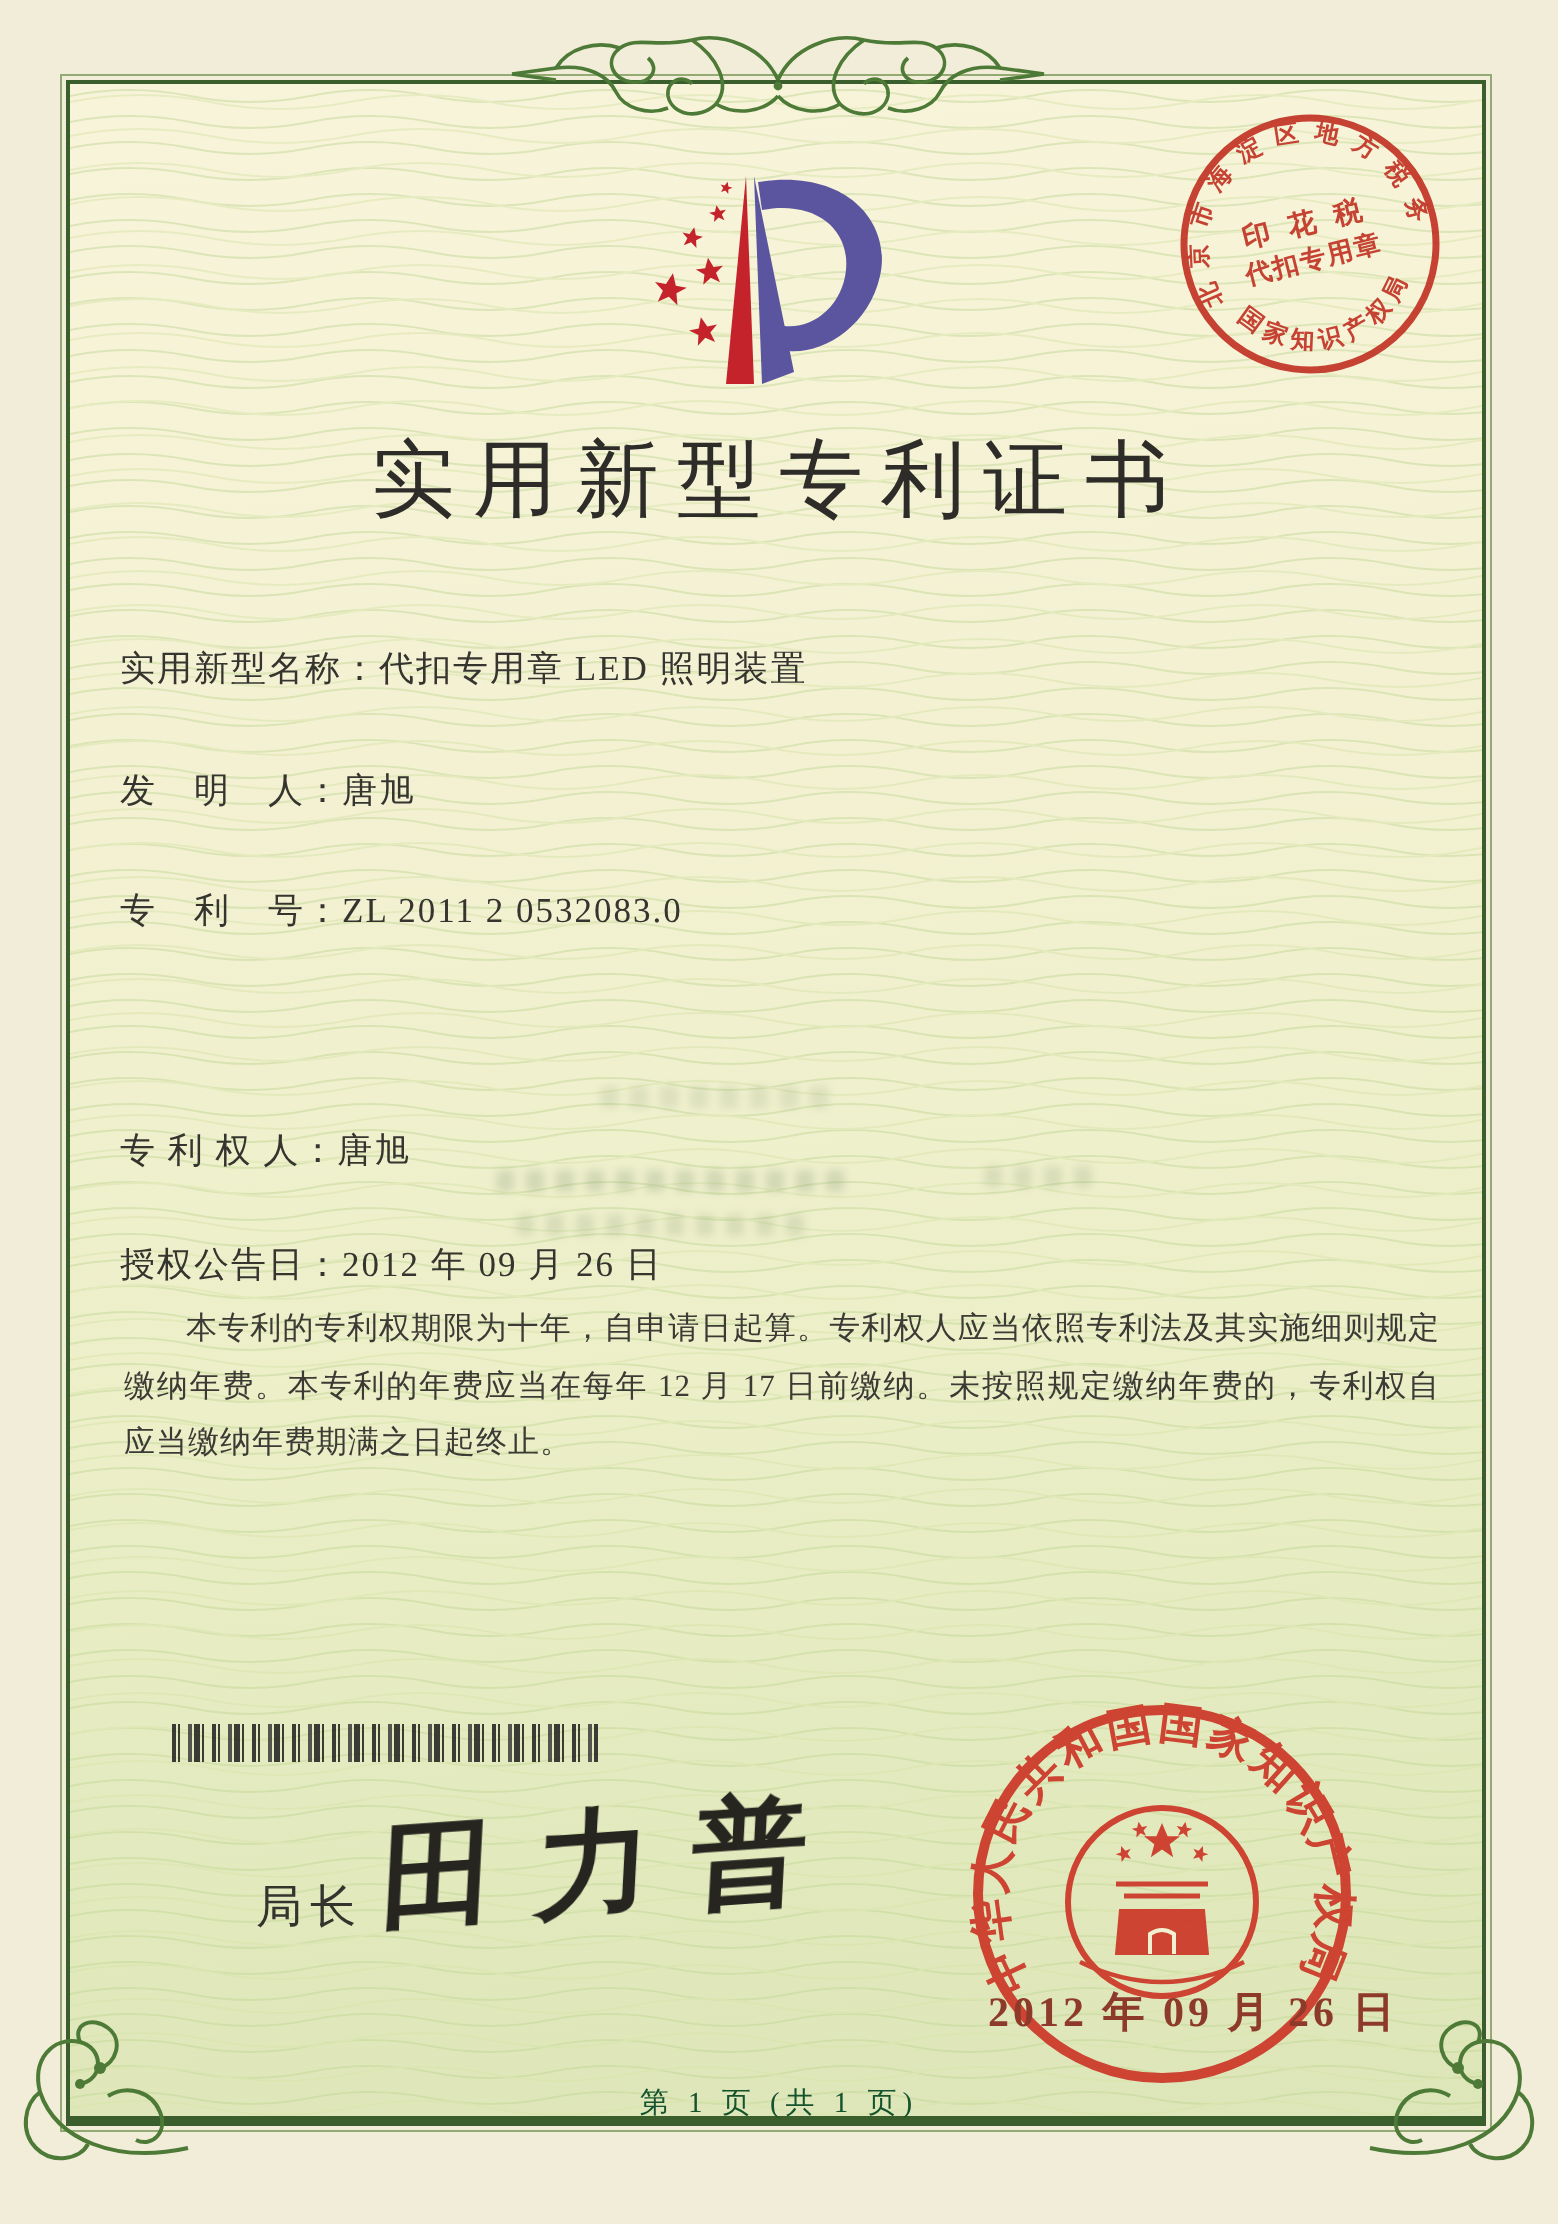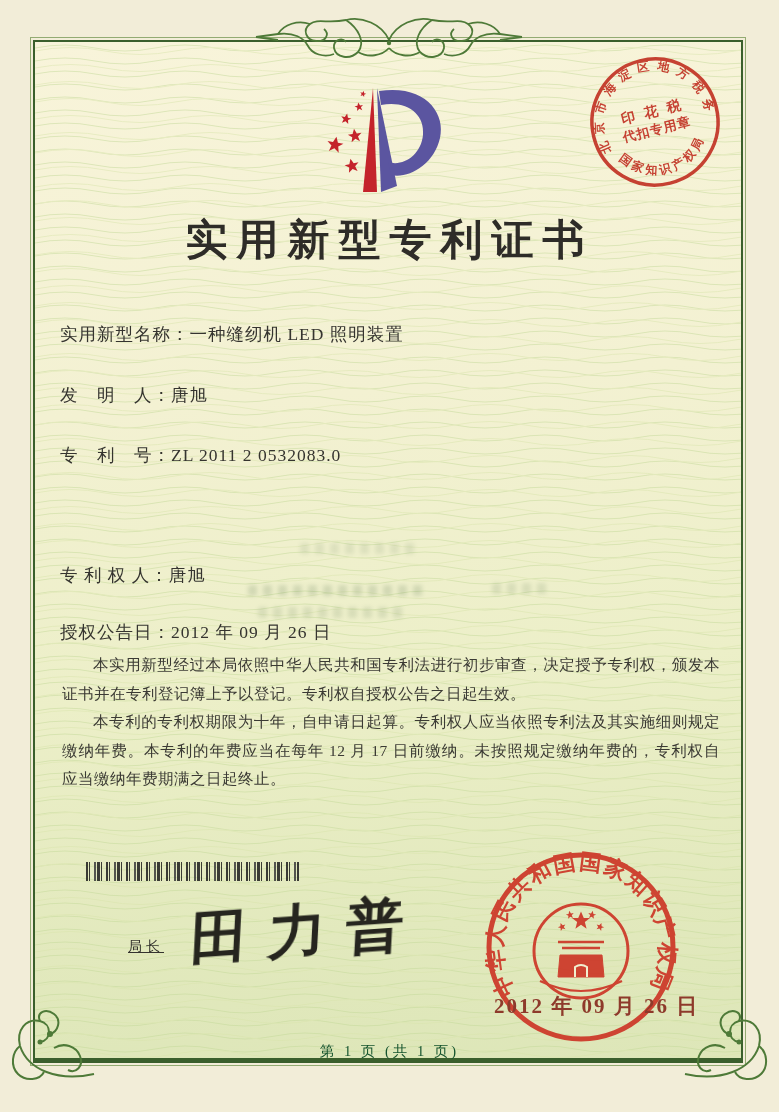--- a/index.html
+++ b/index.html
@@ -31,21 +31,21 @@
     position:absolute;left:58px;top:100px;
     font-size:18px;letter-spacing:3px;color:#3a3a35;
   }
   .logo{position:absolute;left:302px;top:82px;}
   .tax-stamp{
     position:absolute;left:585px;top:52px;
     transform:rotate(-14deg);opacity:.92;
   }
   .title{
     position:absolute;left:0;top:212px;width:100%;
-    text-align:center;font-size:42px;font-weight:700;
+    text-align:center;font-size:42px;font-weight:400;
     letter-spacing:9px;color:#2e2c28;
   }
   .field-row{
     position:absolute;left:60px;
     font-size:17.5px;color:#35342f;letter-spacing:1px;white-space:nowrap;
   }
   .field-row .flabel{color:#35342f;text-align:center;}
   .field-row .fvalue{color:#35342f;}
   .f0{top:322px}.f1{top:383px}.f2{top:443px}.f3{top:503px}.f4{top:563px}.f5{top:620px}
   .paragraphs{
@@ -71,21 +71,21 @@
     background:repeating-linear-gradient(90deg,#56724d 0 9px,transparent 9px 15px);
     filter:blur(2px);opacity:.18;
   }
   .b1{left:248px;top:585px;width:178px;}
   .b2{left:258px;top:607px;width:150px;opacity:.14;}
   .b3{left:492px;top:583px;width:56px;opacity:.14;}
   .b4{left:300px;top:543px;width:120px;opacity:.12;}
   
   .sig-title{
     position:absolute;left:128px;top:938px;
-    font-size:14px;letter-spacing:4px;color:#34332e;text-decoration:underline;
+    font-size:23px;letter-spacing:4px;color:#34332e;
   }
   .sig-name{
     position:absolute;left:190px;top:893px;
     font-size:58px;font-weight:600;color:#26251f;
     letter-spacing:20px;white-space:nowrap;
     transform:rotate(-4deg) skewX(-7deg);
     filter:blur(.3px);
   }
   
   .seal{position:absolute;left:478px;top:843px;opacity:.93;}
@@ -193,37 +193,36 @@
     <text font-size="12" fill="#c23325" letter-spacing="3" font-weight="bold">
       <textPath href="#taxBottom">国家知识产权局</textPath>
     </text>
     <text x="70" y="64" text-anchor="middle" font-size="14" font-weight="bold" fill="#c23325" letter-spacing="3">印 花 税</text>
     <text x="70" y="82" text-anchor="middle" font-size="13" font-weight="bold" fill="#c23325" letter-spacing="1">代扣专用章</text>
   </svg>
 
   <div class="title">实用新型专利证书</div>
 
   <div class="field-row f0">
-    <span class="flabel">实用新型名称：</span><span class="fvalue">一种缝纫机 LED 照明装置</span>
+    <span class="flabel">实用新型名称：</span><span class="fvalue">代扣专用章 LED 照明装置</span>
   </div>
   <div class="field-row f1">
     <span class="flabel">发　明　人：</span><span class="fvalue">唐旭</span>
   </div>
   <div class="field-row f2">
     <span class="flabel">专　利　号：</span><span class="fvalue">ZL 2011 2 0532083.0</span>
   </div>
   <div class="field-row f4">
     <span class="flabel">专 利 权 人：</span><span class="fvalue">唐旭</span>
   </div>
   <div class="field-row f5">
     <span class="flabel">授权公告日：</span><span class="fvalue">2012 年 09 月 26 日</span>
   </div>
 
   <div class="paragraphs">
-    <p>本实用新型经过本局依照中华人民共和国专利法进行初步审查，决定授予专利权，颁发本证书并在专利登记簿上予以登记。专利权自授权公告之日起生效。</p>
     <p>本专利的专利权期限为十年，自申请日起算。专利权人应当依照专利法及其实施细则规定缴纳年费。本专利的年费应当在每年 12 月 17 日前缴纳。未按照规定缴纳年费的，专利权自应当缴纳年费期满之日起终止。</p>
   </div>
 
   <div class="barcode"></div>
 
   <div class="bleed b1"></div>
   <div class="bleed b2"></div>
   <div class="bleed b3"></div>
   <div class="bleed b4"></div>
 

